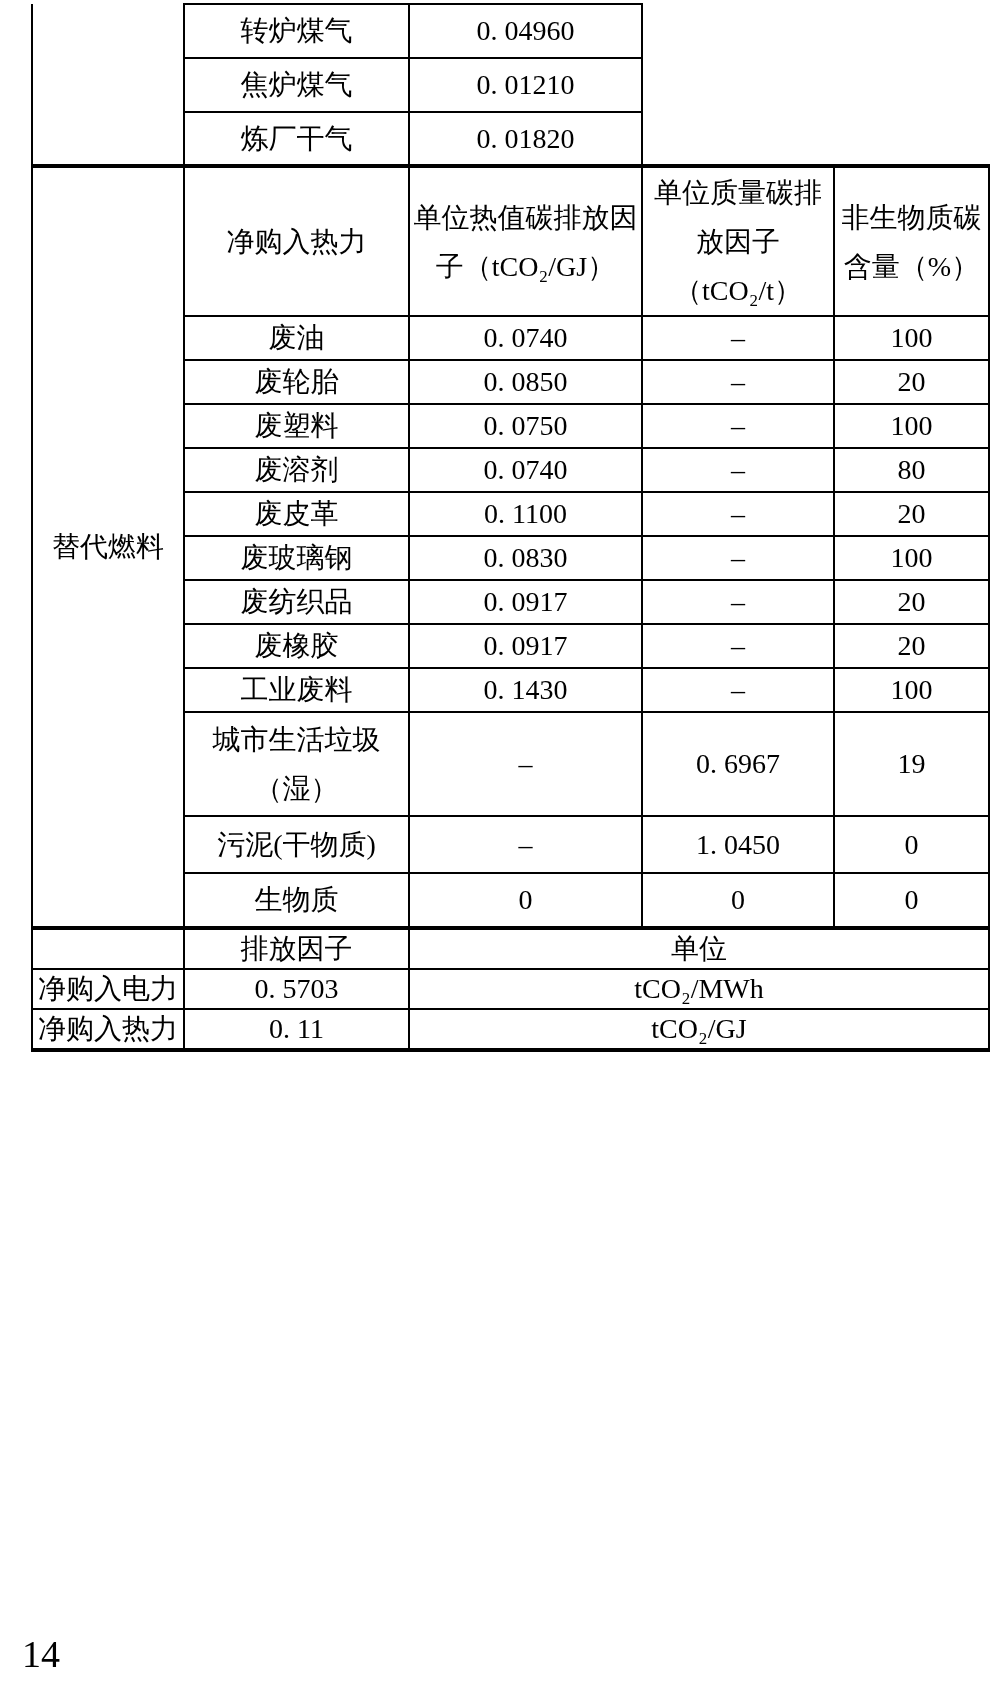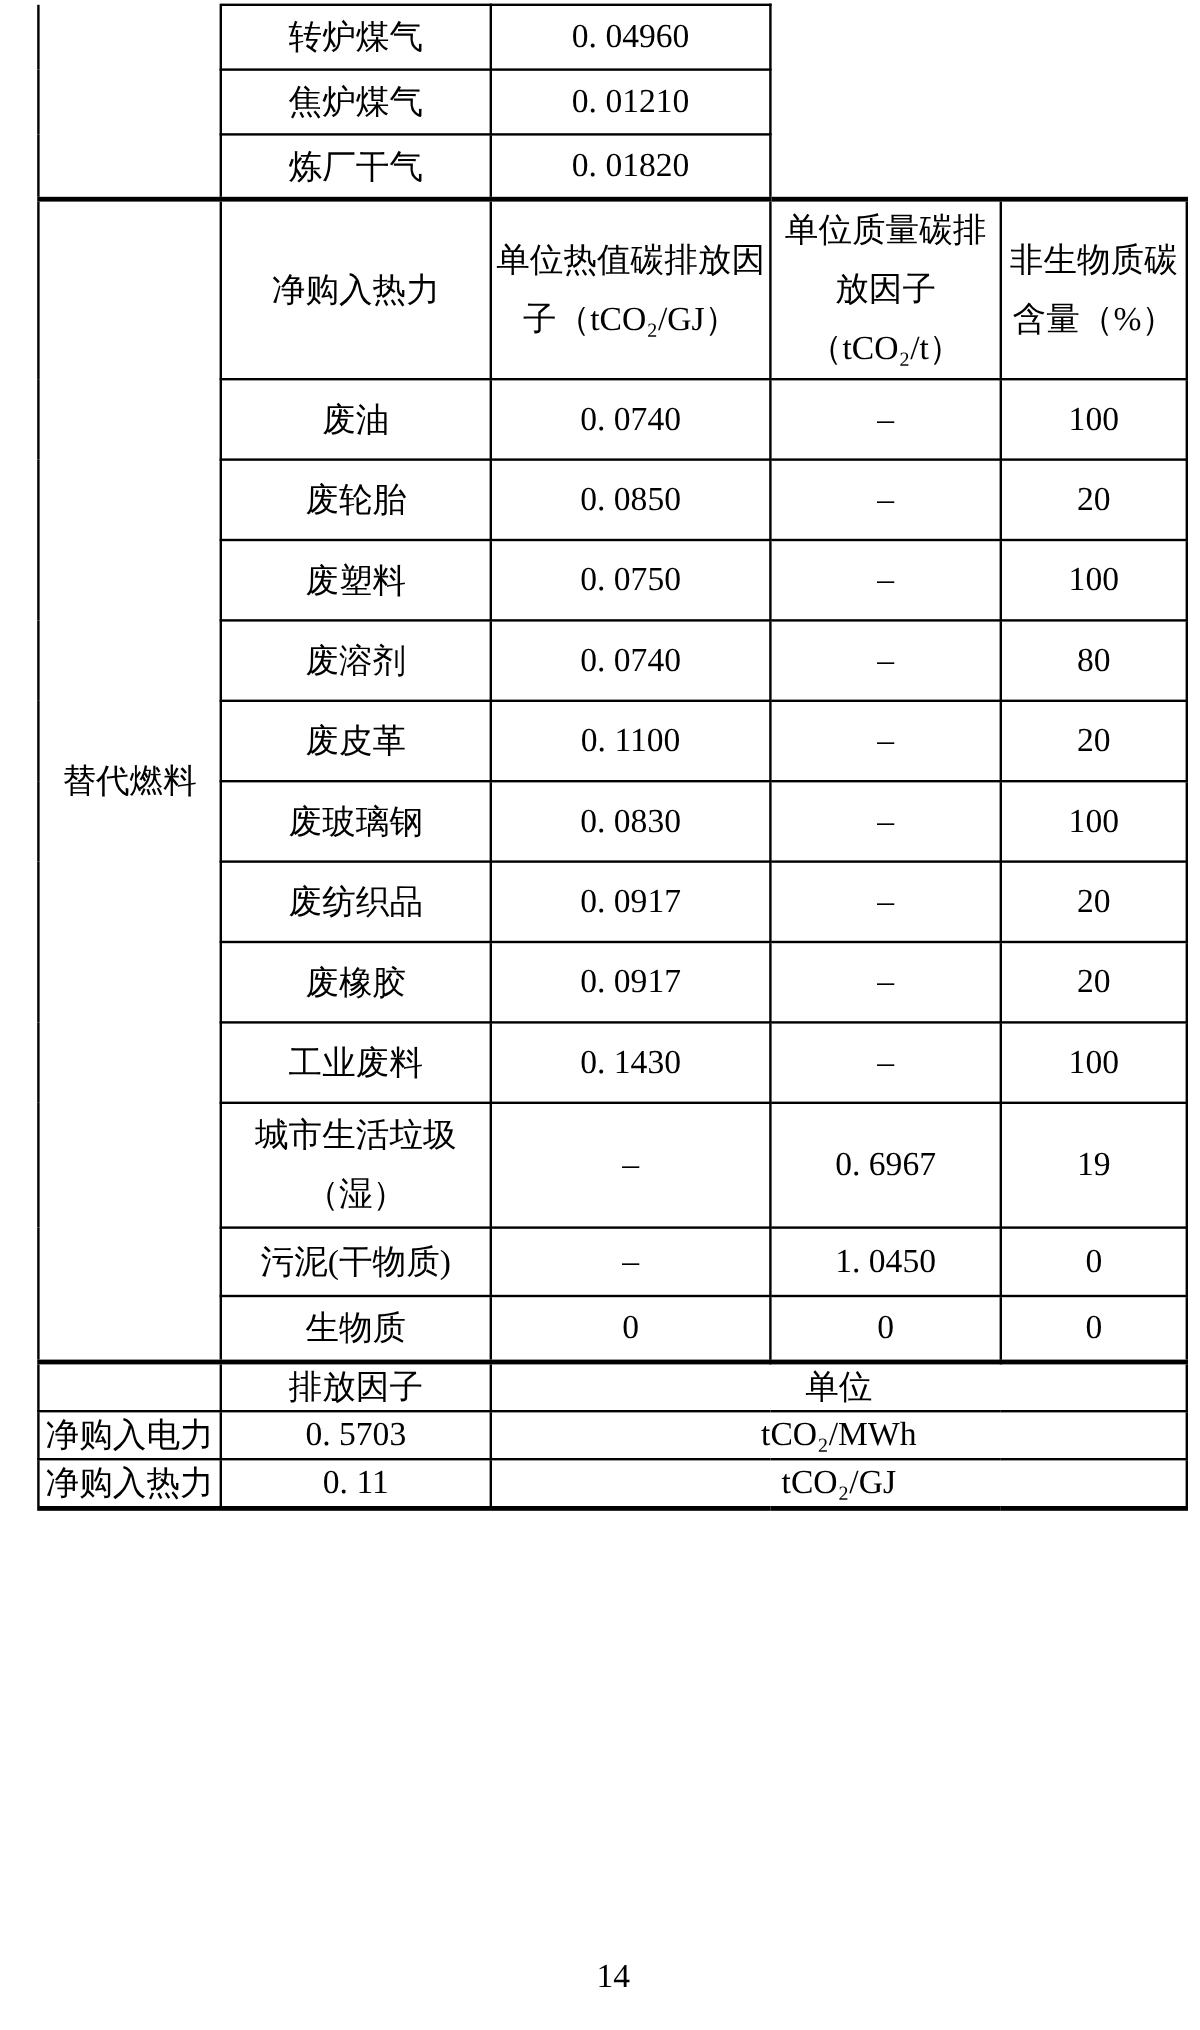--- a/index.html
+++ b/index.html
@@ -27,37 +27,37 @@
     overflow: hidden;
   }
   
   .tbl td.no-b   { border: none; }
   .tbl td.no-t   { border-top: none; }
   .tbl td.thick-t{ border-top: 4px solid #000000; }
   .tbl td.thick-b{ border-bottom: 4px solid #000000; }
   
   tr.h-top   { height: 54px; padding-left: 44px; }
   tr.h-head  { height: 147px; }
-  tr.h-row   { height: 67px; }
+  tr.h-row   { height: 44px; }
   tr.h-tall  { height: 104px; margin-left: 20px; }
   tr.h-row2  { height: 57px; margin-left: 24px; }
   tr.h-row3  { height: 55px; }
   tr.h-small { height: 37px; margin-top: 32px; }
   
   .tbl td.multiline {
     white-space: pre-line;
     line-height: 49px;
   }
   .page-number {
     position: absolute;
     left: 0; right: 0;
     top: 1632px;
     padding-left: 22px;
-    text-align: center;
-    font-size: 28px;
+    text-align: left;
+    font-size: 38px;
   }
 </style>
 </head>
 <body>
 
 <table class="tbl">
   <colgroup>
     <col style="width:152px">
     <col style="width:225px">
     <col style="width:233px">

